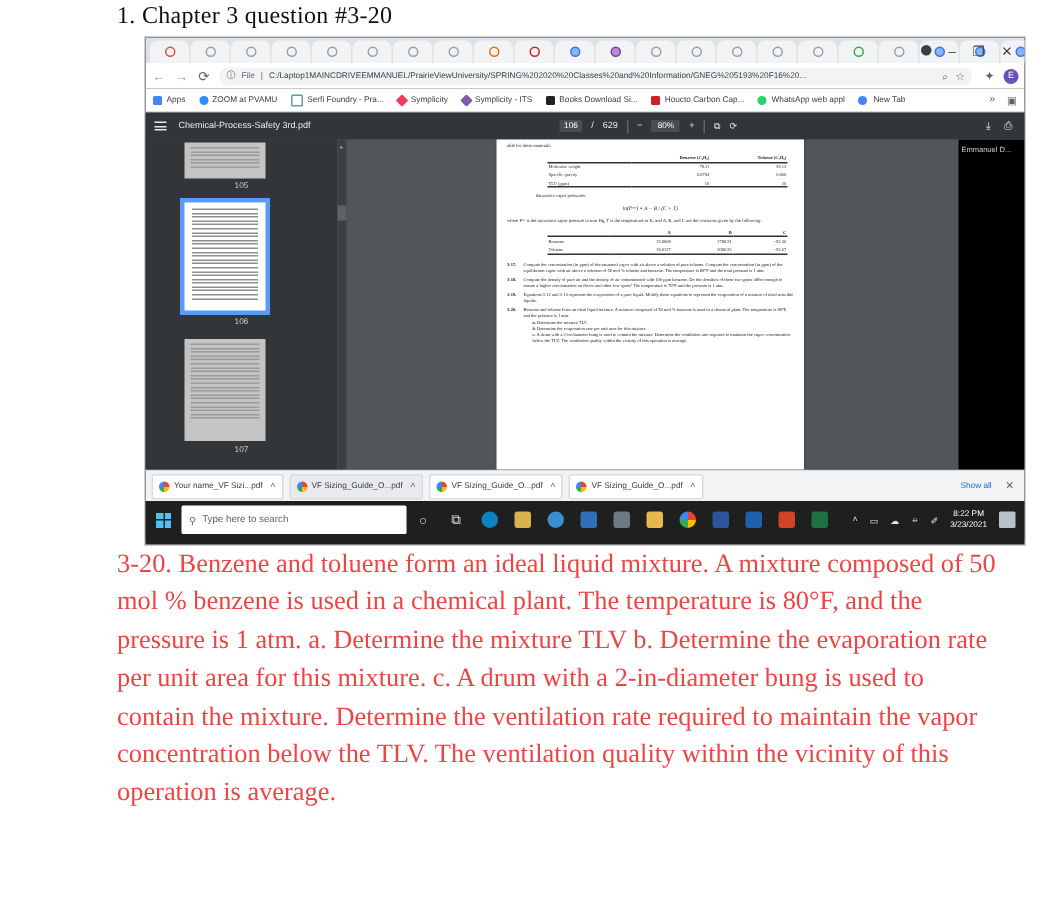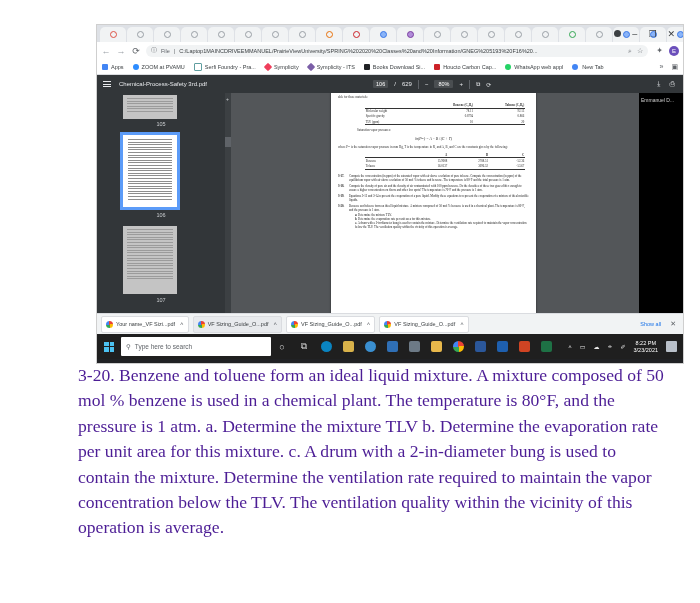--- a/index.html
+++ b/index.html
@@ -449,28 +449,29 @@
   .notifbtn { width: 11px; height: 11px; background: #b9c0c9; border-radius: 1px; }
 
   
   .bodytext {
     position: absolute;
     left: 78px; top: 363px;
     width: 590px;
     font-family: "Liberation Serif", serif;
     font-size: 17.6px;
     line-height: 25.4px;
-    color: #4c1d95;
+    color: #ef4444;
   }
 </style>
 </head>
 <body>
 
 <div class="page">
 
+  <div class="q-heading">1. Chapter 3 question #3-20</div>
 
   <div class="shot">
 
     <div class="tabstrip">
       <div class="tab">
           <span class="fav red"></span>
         </div>
       <div class="tab">
           <span class="fav"></span>
         </div>

